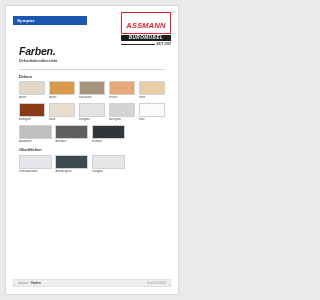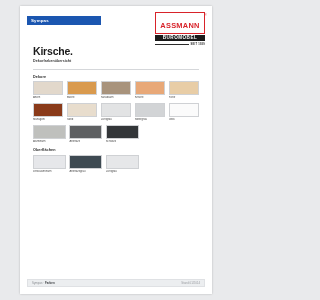--- a/index.html
+++ b/index.html
@@ -8,28 +8,29 @@
   }
   body {
     width: 212px;
     height: 300px;
     background: #e9eaec;
     font-family: "Liberation Sans", sans-serif;
     overflow: hidden;
   }
   .page {
     position: absolute;
-    left: 20px;
+    left: 6px;
     top: 6px;
-    width: 192px;
+    width: 172px;
     height: 288px;
     background: #ffffff;
     box-shadow: 0 0 2px rgba(0,0,0,0.22);
     box-sizing: border-box;
     overflow: hidden;
+    font-style: italic;
   }
 
   
   .header {
     position: relative;
     height: 36px;
   }
   .tab {
     position: absolute;
     left: 7px;
@@ -210,21 +211,21 @@
       </div>
       <div class="logo-sub">BÜROMÖBEL</div>
       <div class="logo-since-wrap">
         <span class="logo-rule"></span>
         <span class="logo-since">SEIT 1939</span>
       </div>
     </div>
   </div>
 
   <div class="title-block">
-    <div class="title">Kirsche.</div>
+    <div class="title">Farben.</div>
     <div class="subtitle">Dekorfarbenübersicht</div>
   </div>
 
   <div class="rule"></div>
 
   <div id="sections-host">
       <div class="section">
         <div class="section-label">Dekore</div>
         <div class="swatch-row">
           <div class="swatch">

